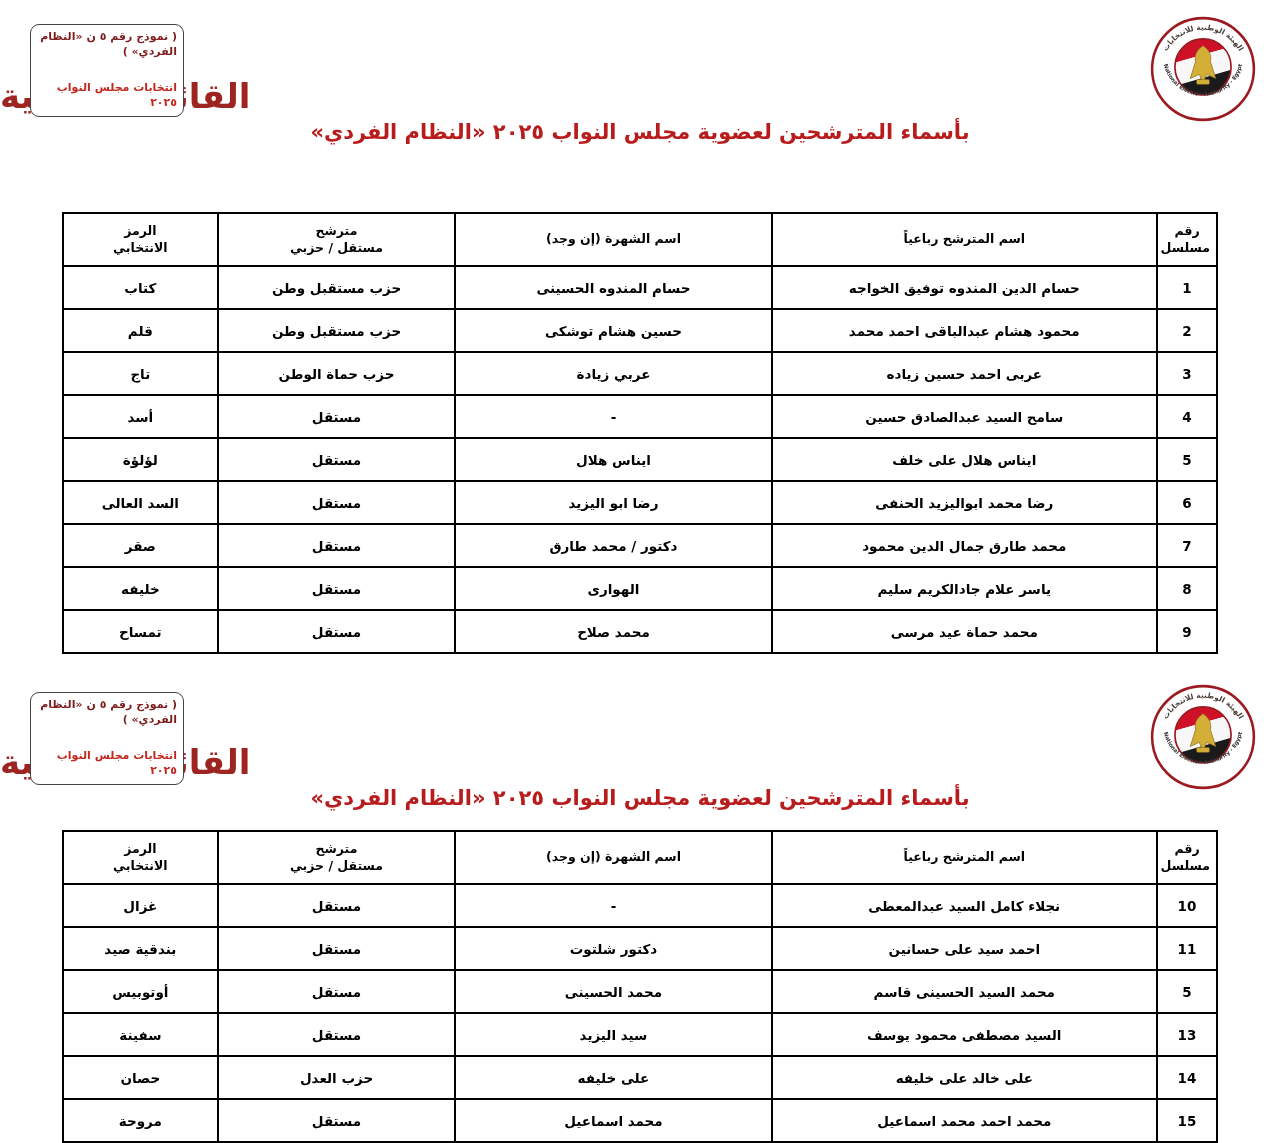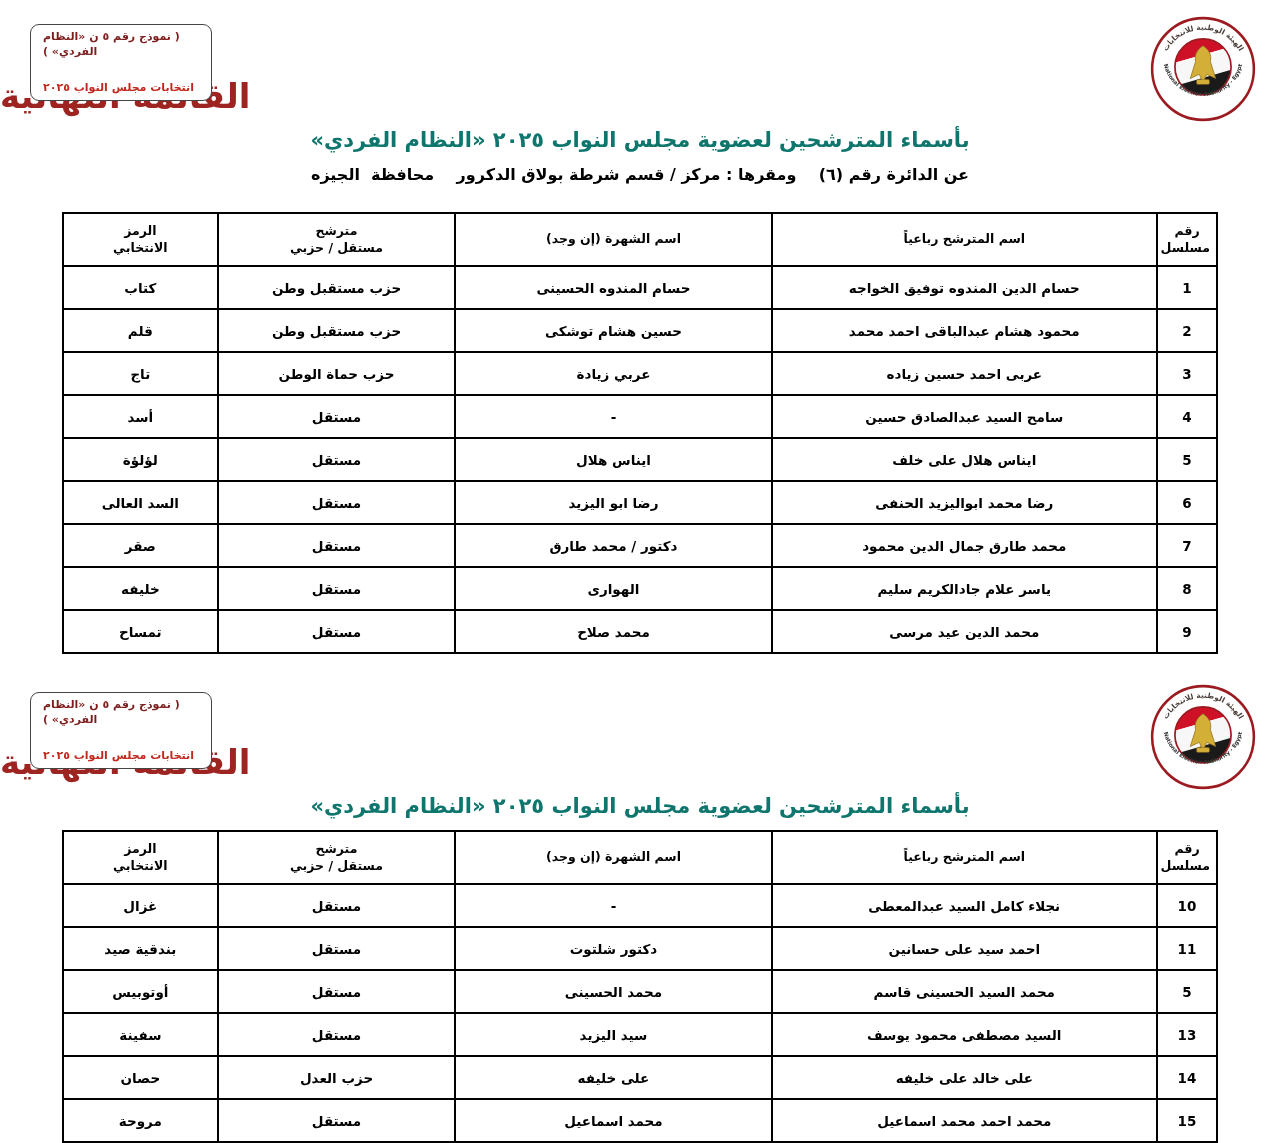--- a/index.html
+++ b/index.html
@@ -7,42 +7,42 @@
     width:1280px;min-height:1143px;background:#ffffff;
     font-family:"DejaVu Sans",sans-serif;direction:rtl;position:relative;
     color:#000;
   }
   .section{position:relative;}
   .sec-head{position:relative;}
   .sec-head.first{height:212px;}
   .sec-head.second{height:176px;}
 
   .stamp{
-    position:absolute;left:30px;width:182px;
+    position:absolute;left:30px;width:154px;
     border:1.6px solid #444;border-radius:9px;
-    padding:4px 6px 5px 12px;text-align:left;background:#fff;
+    padding:4px 6px 5px 0;text-align:right;background:#fff;
     box-sizing:border-box;
   }
   .first .stamp{top:24px;}
   .second .stamp{top:38px;}
   .stamp .l1{font-size:11px;font-weight:bold;color:#7e1d1d;line-height:1.4;}
   .stamp .l2{font-size:11px;font-weight:bold;color:#c2281e;line-height:1.4;margin-top:20px;}
 
   .nea-logo{position:absolute;right:24px;width:106px;height:106px;}
   .first .nea-logo{top:16px;}
   .second .nea-logo{top:30px;}
 
   .title{
     text-align:left;font-size:34px;font-weight:bold;color:#9d2420;
     letter-spacing:0;
   }
   .first .title{padding-top:76px;}
   .second .title{padding-top:88px;}
   .subtitle{
-    text-align:center;font-size:21px;font-weight:bold;color:#0f766e;margin-top:12px;
+    text-align:center;font-size:21px;font-weight:bold;color:#b91c1c;margin-top:4px;
   }
   .district{
     text-align:center;font-size:16px;font-weight:bold;color:#000;margin-top:13px;
   }
 
   table.cand{
     width:1156px;margin:0 62px;border-collapse:collapse;table-layout:fixed;
     border:2.5px solid #000;
   }
   table.cand th, table.cand td{
@@ -88,21 +88,20 @@
             </g>
           </g>
           <circle cx="50" cy="48" r="26.5" fill="none" stroke="#9b1b21" stroke-width="1.6"></circle>
           <path d="M50 28 C55 31.5 58.5 36 57 43 L62 59 L53.5 55 L50 63 L46.5 55 L38 59 L43 43 C41.5 36 45 31.5 50 28 Z" fill="#d4af37" stroke="#8a6d1f" stroke-width="0.7"></path>
           <rect x="44" y="60" width="12" height="4.5" rx="1" fill="#d4af37" stroke="#8a6d1f" stroke-width="0.5"></rect>
           <text font-size="7" font-weight="bold" fill="#4a3f3a" font-family="DejaVu Sans, sans-serif"><textPath href="#at0" startOffset="50%" text-anchor="middle">الهيئة الوطنية للانتخابات</textPath></text>
           <text font-size="5.2" font-weight="bold" fill="#333333" font-family="DejaVu Sans, sans-serif"><textPath href="#ab0" startOffset="50%" text-anchor="middle">National Election Authority - Egypt</textPath></text>
         </svg></div>
     <div class="title">القائمة النهائية</div>
     <div class="subtitle">بأسماء المترشحين لعضوية مجلس النواب ٢٠٢٥ «النظام الفردي»</div>
-    <div class="district">عن الدائرة رقم  (٦)&nbsp;&nbsp;&nbsp; ومقرها : مركز / قسم شرطة بولاق الدكرور&nbsp;&nbsp;&nbsp; محافظة&nbsp; الجيزه</div>
   </div>
 
   <table class="cand">
     <colgroup>
       <col class="col-serial">
         <col class="col-name">
         <col class="col-shohra">
         <col class="col-party">
         <col class="col-symbol">
     </colgroup>
@@ -176,21 +175,21 @@
   </tr>
         <tr>
     <td class="c-serial">8</td>
     <td class="c-name">ياسر علام جادالكريم سليم</td>
     <td class="c-shohra">الهوارى</td>
     <td class="c-party">مستقل</td>
     <td class="c-symbol">خليفه</td>
   </tr>
         <tr>
     <td class="c-serial">9</td>
-    <td class="c-name">محمد الدين عيد مرسى</td>
+    <td class="c-name">محمد حماة عيد مرسى</td>
     <td class="c-shohra">محمد صلاح</td>
     <td class="c-party">مستقل</td>
     <td class="c-symbol">تمساح</td>
   </tr>
       </tbody>
   </table>
 </section>
 
 <section class="section">
   <div class="sec-head second">

